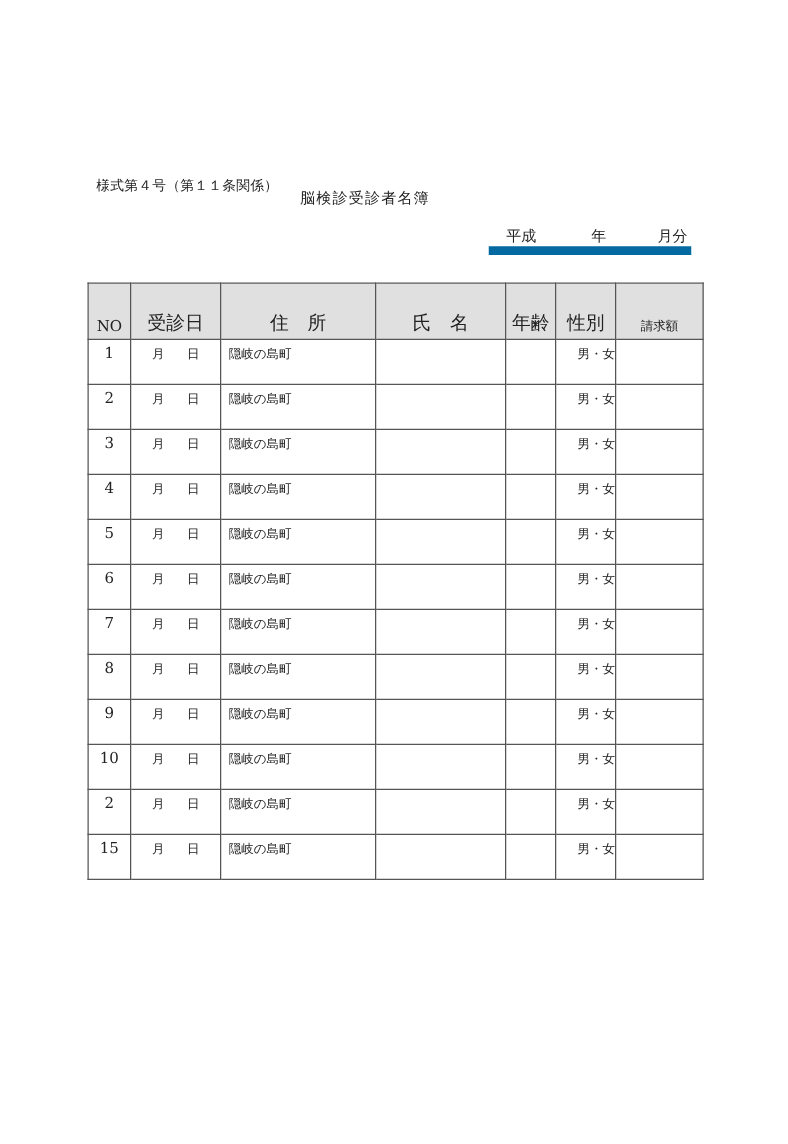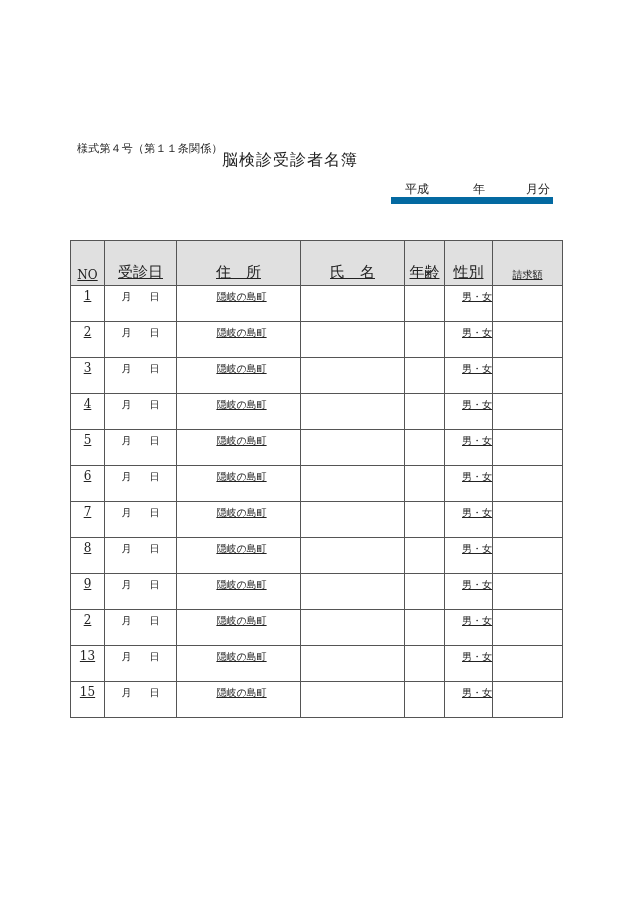--- a/index.html
+++ b/index.html
@@ -1,30 +1,30 @@
 <!DOCTYPE html>
 <html><head>
 <meta charset="utf-8">
 <style>
   html, body { margin:0; padding:0; }
   body { width:630px; height:915px; background:#ffffff; position:relative; font-family:"DejaVu Serif", serif; color:#222; overflow:hidden; }
   .form-no { position:absolute; left:77px; top:101px; font-size:11px; letter-spacing:0.2px;margin-top:40px; }
-  .title { position:absolute; left:222px; top:150px; font-size:16px; letter-spacing:1px; }
+  .title { position:absolute; left:240px; top:150px; font-size:12px; letter-spacing:1px; }
   .period { position:absolute; left:391px; top:181px; width:162px; height:16px; border-bottom:7px solid #0369a1; font-size:12px; }
   .period span { position:absolute; top:0; }
-  table.roster { position:absolute; left:70px; top:240px; border-collapse:collapse; table-layout:fixed; width:492px;text-decoration:underline; }
+  table.roster { position:absolute; left:70px; top:226px; border-collapse:collapse; table-layout:fixed; width:492px; }
   table.roster td, table.roster th { border:1px solid #555; padding:0; font-weight:normal; }
   table.roster th { background:#e0e0e0; height:41px; vertical-align:bottom; padding-bottom:3px; font-size:15px; }
   table.roster th.amount { font-size:10px;margin-left:26px; }
   table.roster th.no { font-size:12px; }
   table.roster td { height:31px; vertical-align:top; padding-top:4px; font-size:10px; }
   td.no { text-align:center; font-size:12px !important; padding-top:3px !important; }
   td.date { text-align:center; }
   td.date span { display:inline-block; width:28px; text-align:center; }
-  td.addr { padding-left:6px !important;text-align:center; }
+  td.addr { padding-left:6px !important; }
   td.sex { text-align:right; }
 </style>
 </head>
 <body>
 
 <div class="form-no">様式第４号（第１１条関係）</div>
 <div class="title">脳検診受診者名簿</div>
 <div class="period">
   <span style="left:14px">平成</span>
   <span style="left:82px">年</span>
@@ -128,30 +128,30 @@
       <tr>
         <td class="no">9</td>
         <td class="date"><span>月</span><span>日</span></td>
         <td class="addr">隠岐の島町</td>
         <td></td>
         <td></td>
         <td class="sex">男・女</td>
         <td></td>
       </tr>
       <tr>
-        <td class="no">2</td>
+        <td class="no">10</td>
         <td class="date"><span>月</span><span>日</span></td>
         <td class="addr">隠岐の島町</td>
         <td></td>
         <td></td>
         <td class="sex">男・女</td>
         <td></td>
       </tr>
       <tr>
-        <td class="no">13</td>
+        <td class="no">2</td>
         <td class="date"><span>月</span><span>日</span></td>
         <td class="addr">隠岐の島町</td>
         <td></td>
         <td></td>
         <td class="sex">男・女</td>
         <td></td>
       </tr>
       <tr>
         <td class="no">15</td>
         <td class="date"><span>月</span><span>日</span></td>

